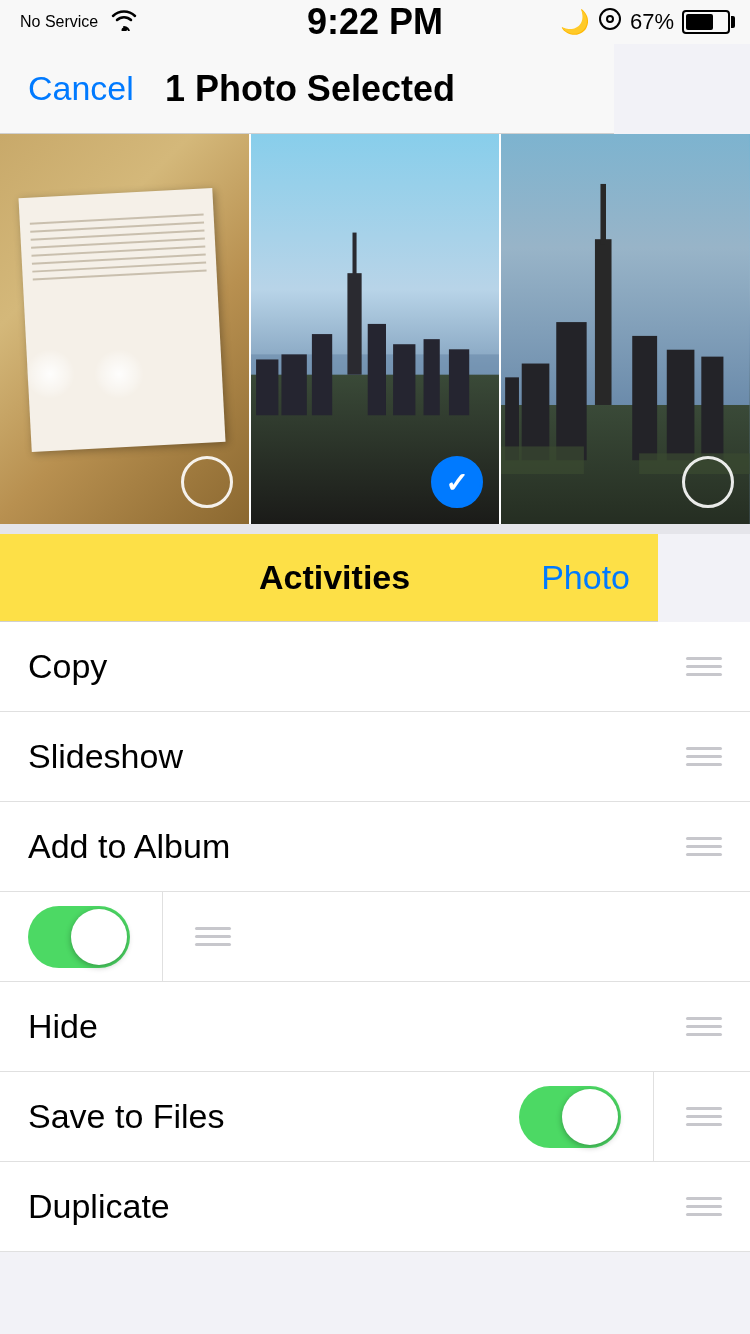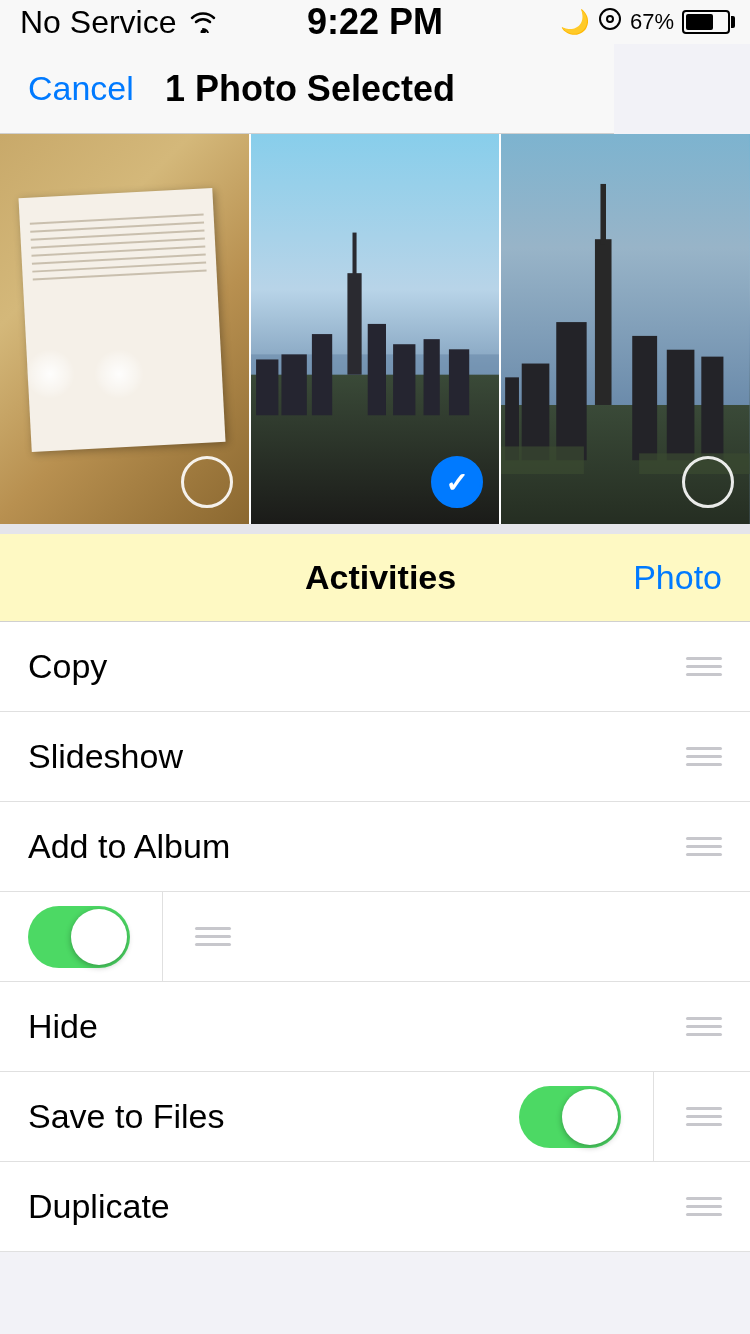--- a/index.html
+++ b/index.html
@@ -20,21 +20,21 @@
       background: #f8f8f8;
       display: flex;
       align-items: center;
       justify-content: space-between;
       padding: 0 20px;
     }
     .status-left {
       display: flex;
       align-items: center;
       gap: 12px;
-      font-size: 32px;
+      font-size: 16px;
       font-weight: 400;
       color: #000;
     }
     .status-center {
       font-size: 36px;
       font-weight: 600;
       color: #000;
       position: absolute;
       left: 50%;
       transform: translateX(-50%);
@@ -201,23 +201,23 @@
 
     
     .section-separator {
       width: 750px;
       height: 10px;
       background: #e5e5ea;
     }
 
     
     .activities-header {
-      width: 750px;
+      width: 658px;
       height: 88px;
-      background: #fef9c3;
+      background: #fde047;
       display: flex;
       align-items: center;
       justify-content: space-between;
       padding: 0 28px;
       border-bottom: 1px solid #d0d0d0;
     }
     .activities-title {
       font-size: 34px;
       font-weight: 700;
       color: #000;

